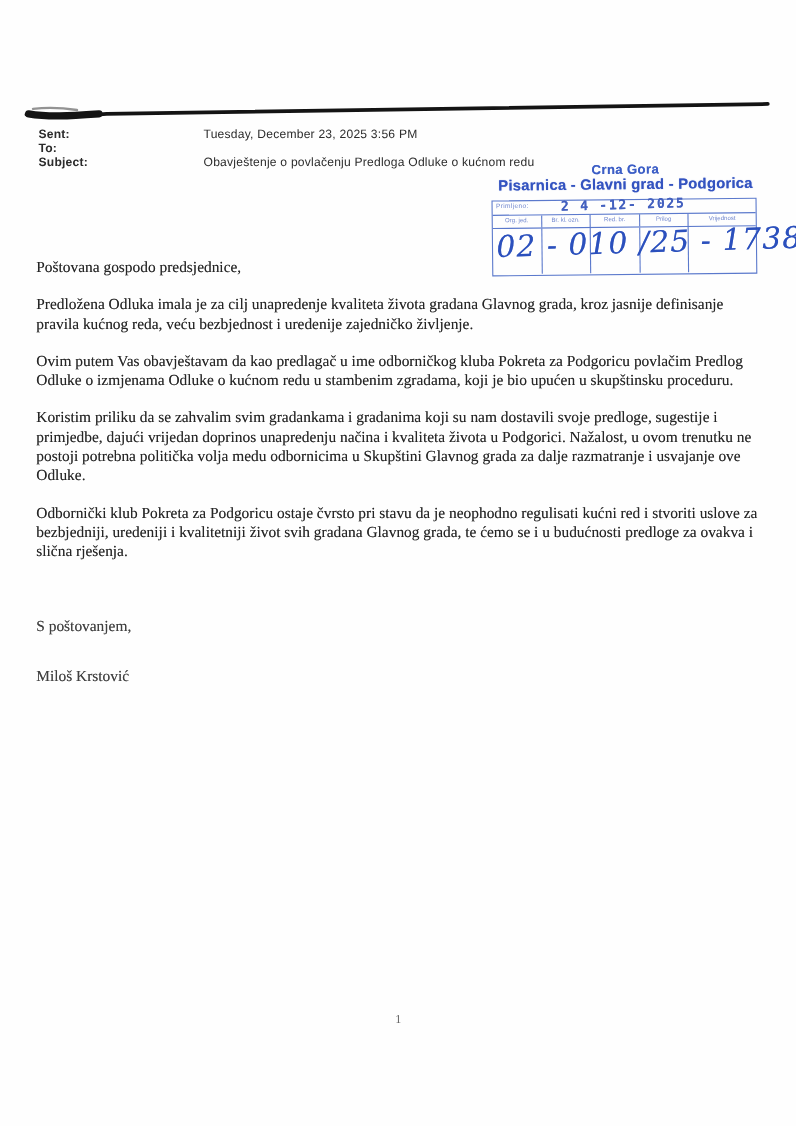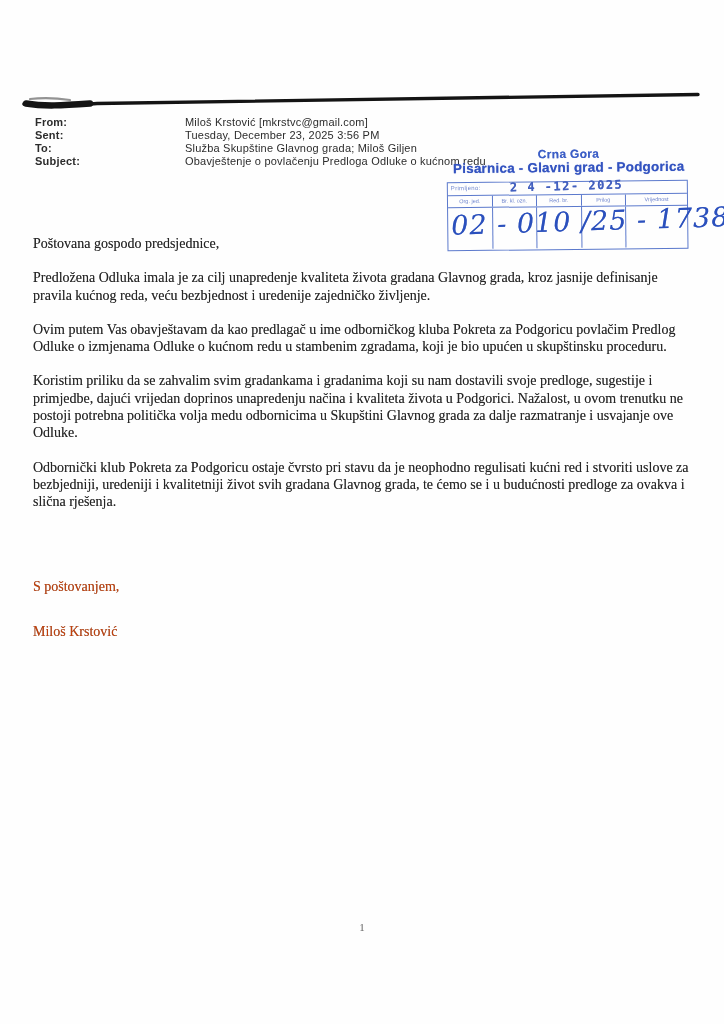--- a/index.html
+++ b/index.html
@@ -95,23 +95,22 @@
     position:absolute;left:33px;top:235px;width:664px;
     font-family:"Liberation Serif","DejaVu Serif",serif;
     font-size:14px;line-height:17.3px;color:#262626;
     text-shadow:0 0 .4px rgba(0,0,0,.45);
   }
   .letter-body p{margin:0 0 17px 0;}
   .salutation{margin-bottom:17px;}
   .closing-block{
     position:absolute;left:33px;top:563px;
     font-family:"Liberation Serif","DejaVu Serif",serif;
-    font-size:14px;color:#c2410c;
+    font-size:14px;color:#404040;
     text-shadow:0 0 .4px rgba(0,0,0,.45);
-    margin-top:16px;
   }
   .closing-block .signature{margin-top:29px;}
 
   
   .page-number{
     position:absolute;left:0;right:0;top:921px;text-align:center;
     font-family:"Liberation Serif",serif;font-size:11px;color:#666;
   }
 </style>
 </head>
@@ -122,30 +121,25 @@
   <div class="scan-line">
     <svg width="680" height="22" viewBox="0 0 680 22">
       <path d="M2,16 C25,19 45,17.5 75,15.5 L676,6.5" stroke="#141414" stroke-width="3.4" fill="none" stroke-linecap="round"></path>
       <path d="M4,15.5 C22,18.5 40,17.5 68,15.5" stroke="#141414" stroke-width="6.5" fill="none" stroke-linecap="round"></path>
       <path d="M8,11 C20,9.5 35,10 48,12" stroke="#3a3a3a" stroke-width="2.2" fill="none" stroke-linecap="round" opacity=".55"></path>
     </svg>
   </div>
 
   <div class="email-header">
     <div class="hdr-row">
-      <span class="hdr-label">From:</span>
-      <span class="hdr-value">Miloš Krstović [mkrstvc@gmail.com]</span>
-    </div>
-    <div class="hdr-row">
       <span class="hdr-label">Sent:</span>
       <span class="hdr-value">Tuesday, December 23, 2025 3:56 PM</span>
     </div>
     <div class="hdr-row">
       <span class="hdr-label">To:</span>
-      <span class="hdr-value">Služba Skupštine Glavnog grada; Miloš Giljen</span>
     </div>
     <div class="hdr-row">
       <span class="hdr-label">Subject:</span>
       <span class="hdr-value">Obavještenje o povlačenju Predloga Odluke o kućnom redu</span>
     </div>
   </div>
 
   <div class="stamp">
     <div class="stamp-country">Crna Gora</div>
     <div class="stamp-office">Pisarnica - Glavni grad - Podgorica</div>

